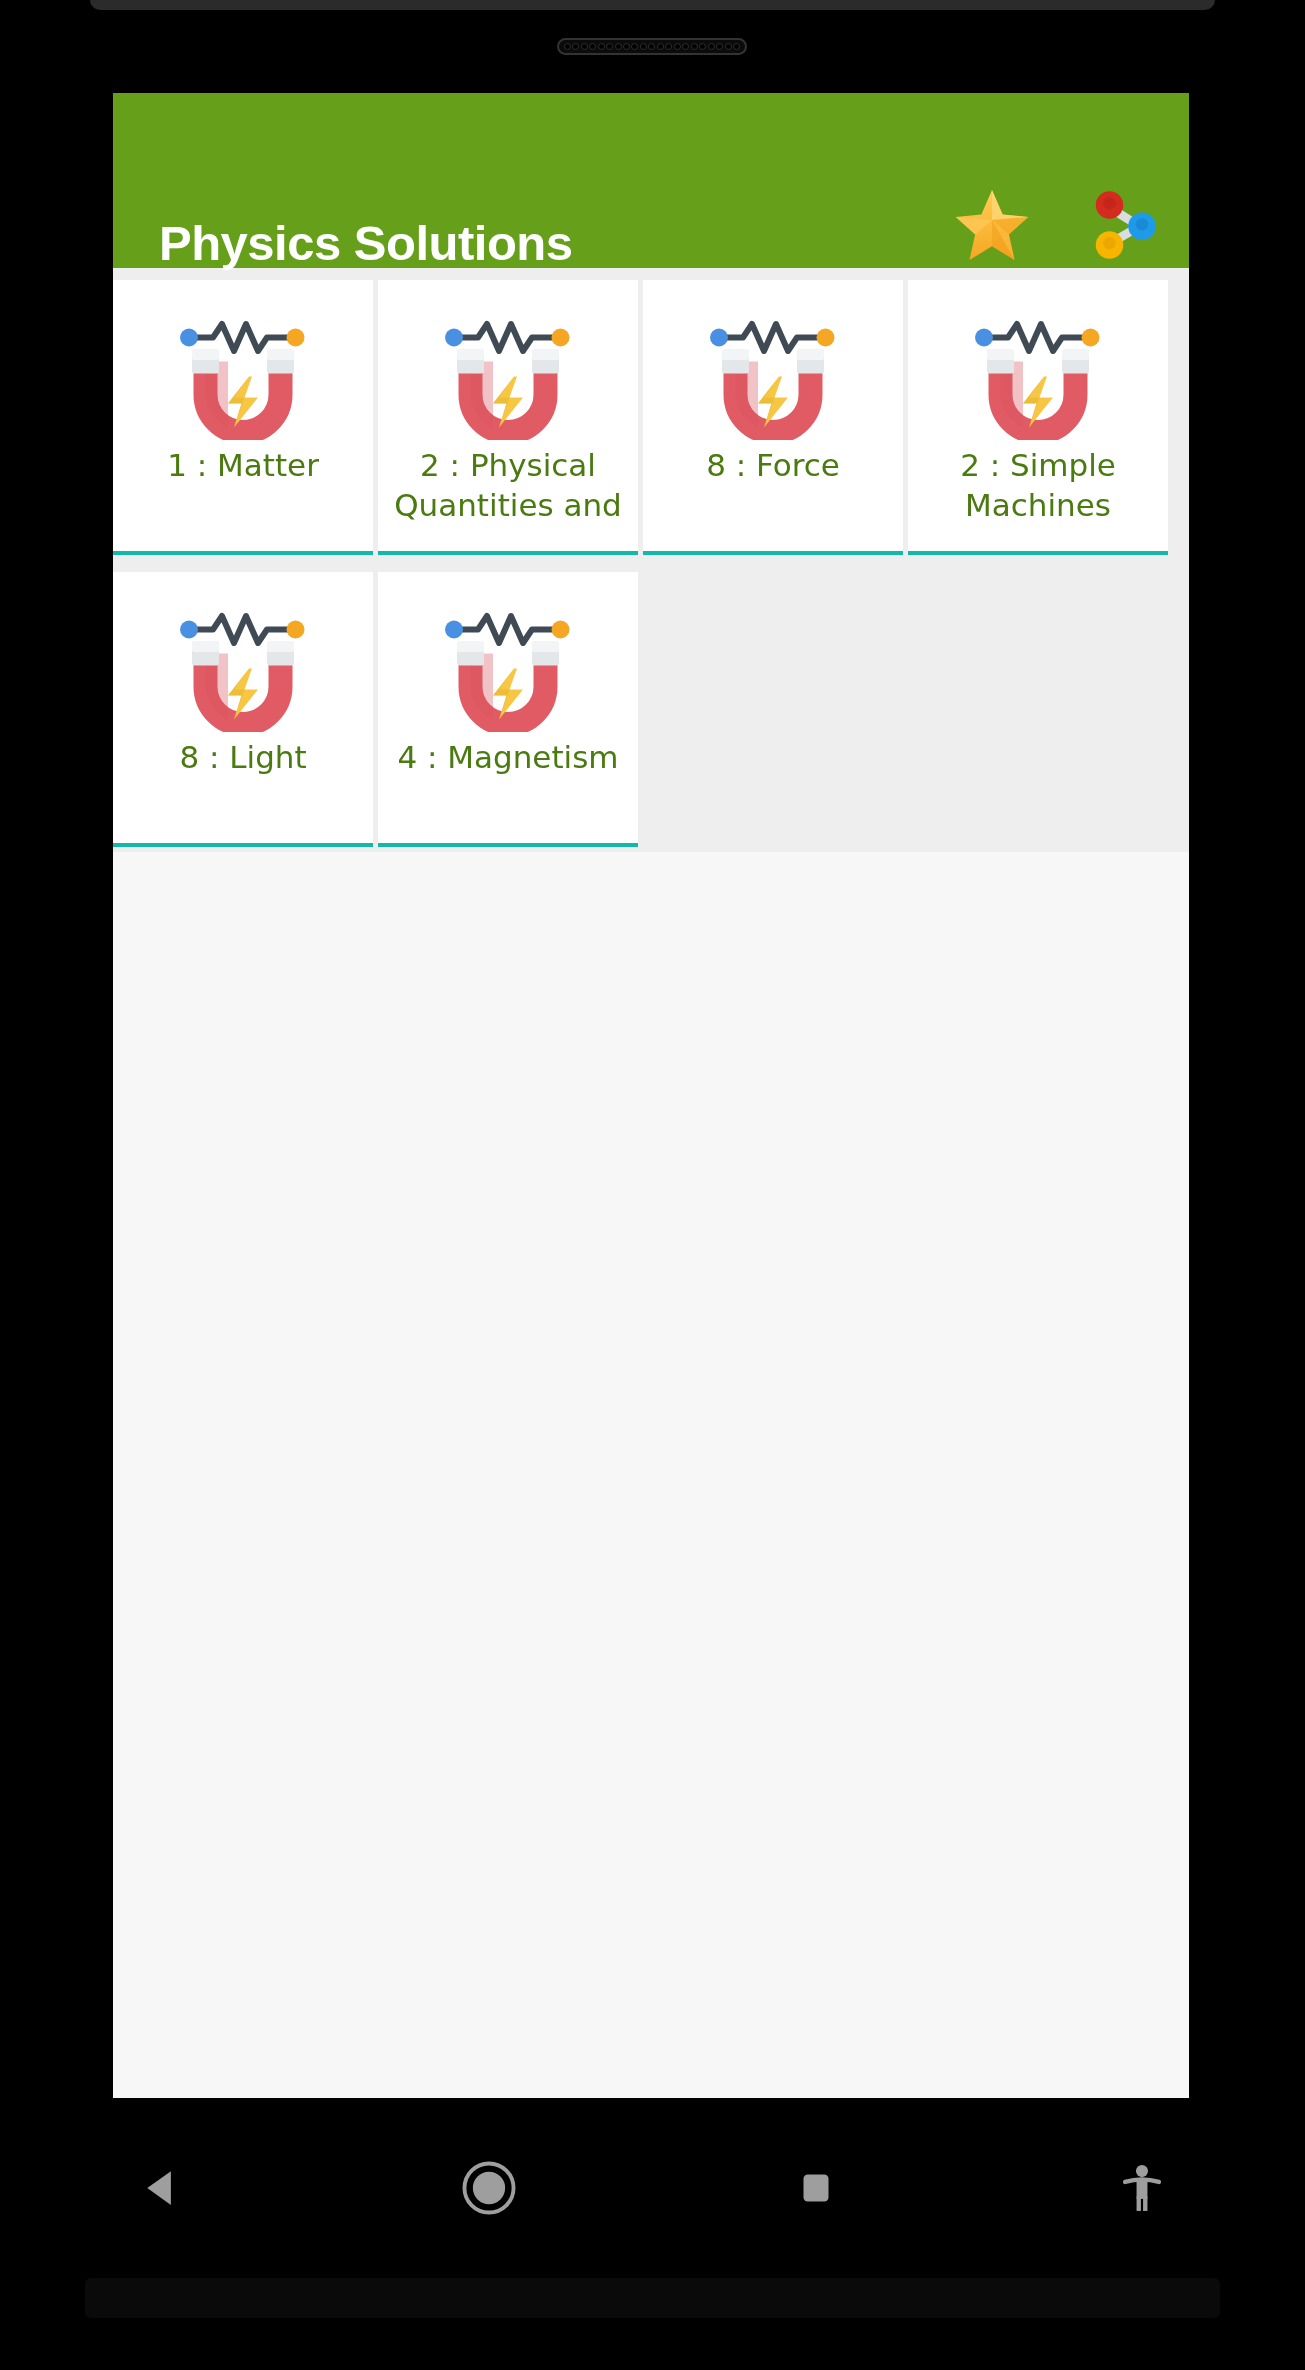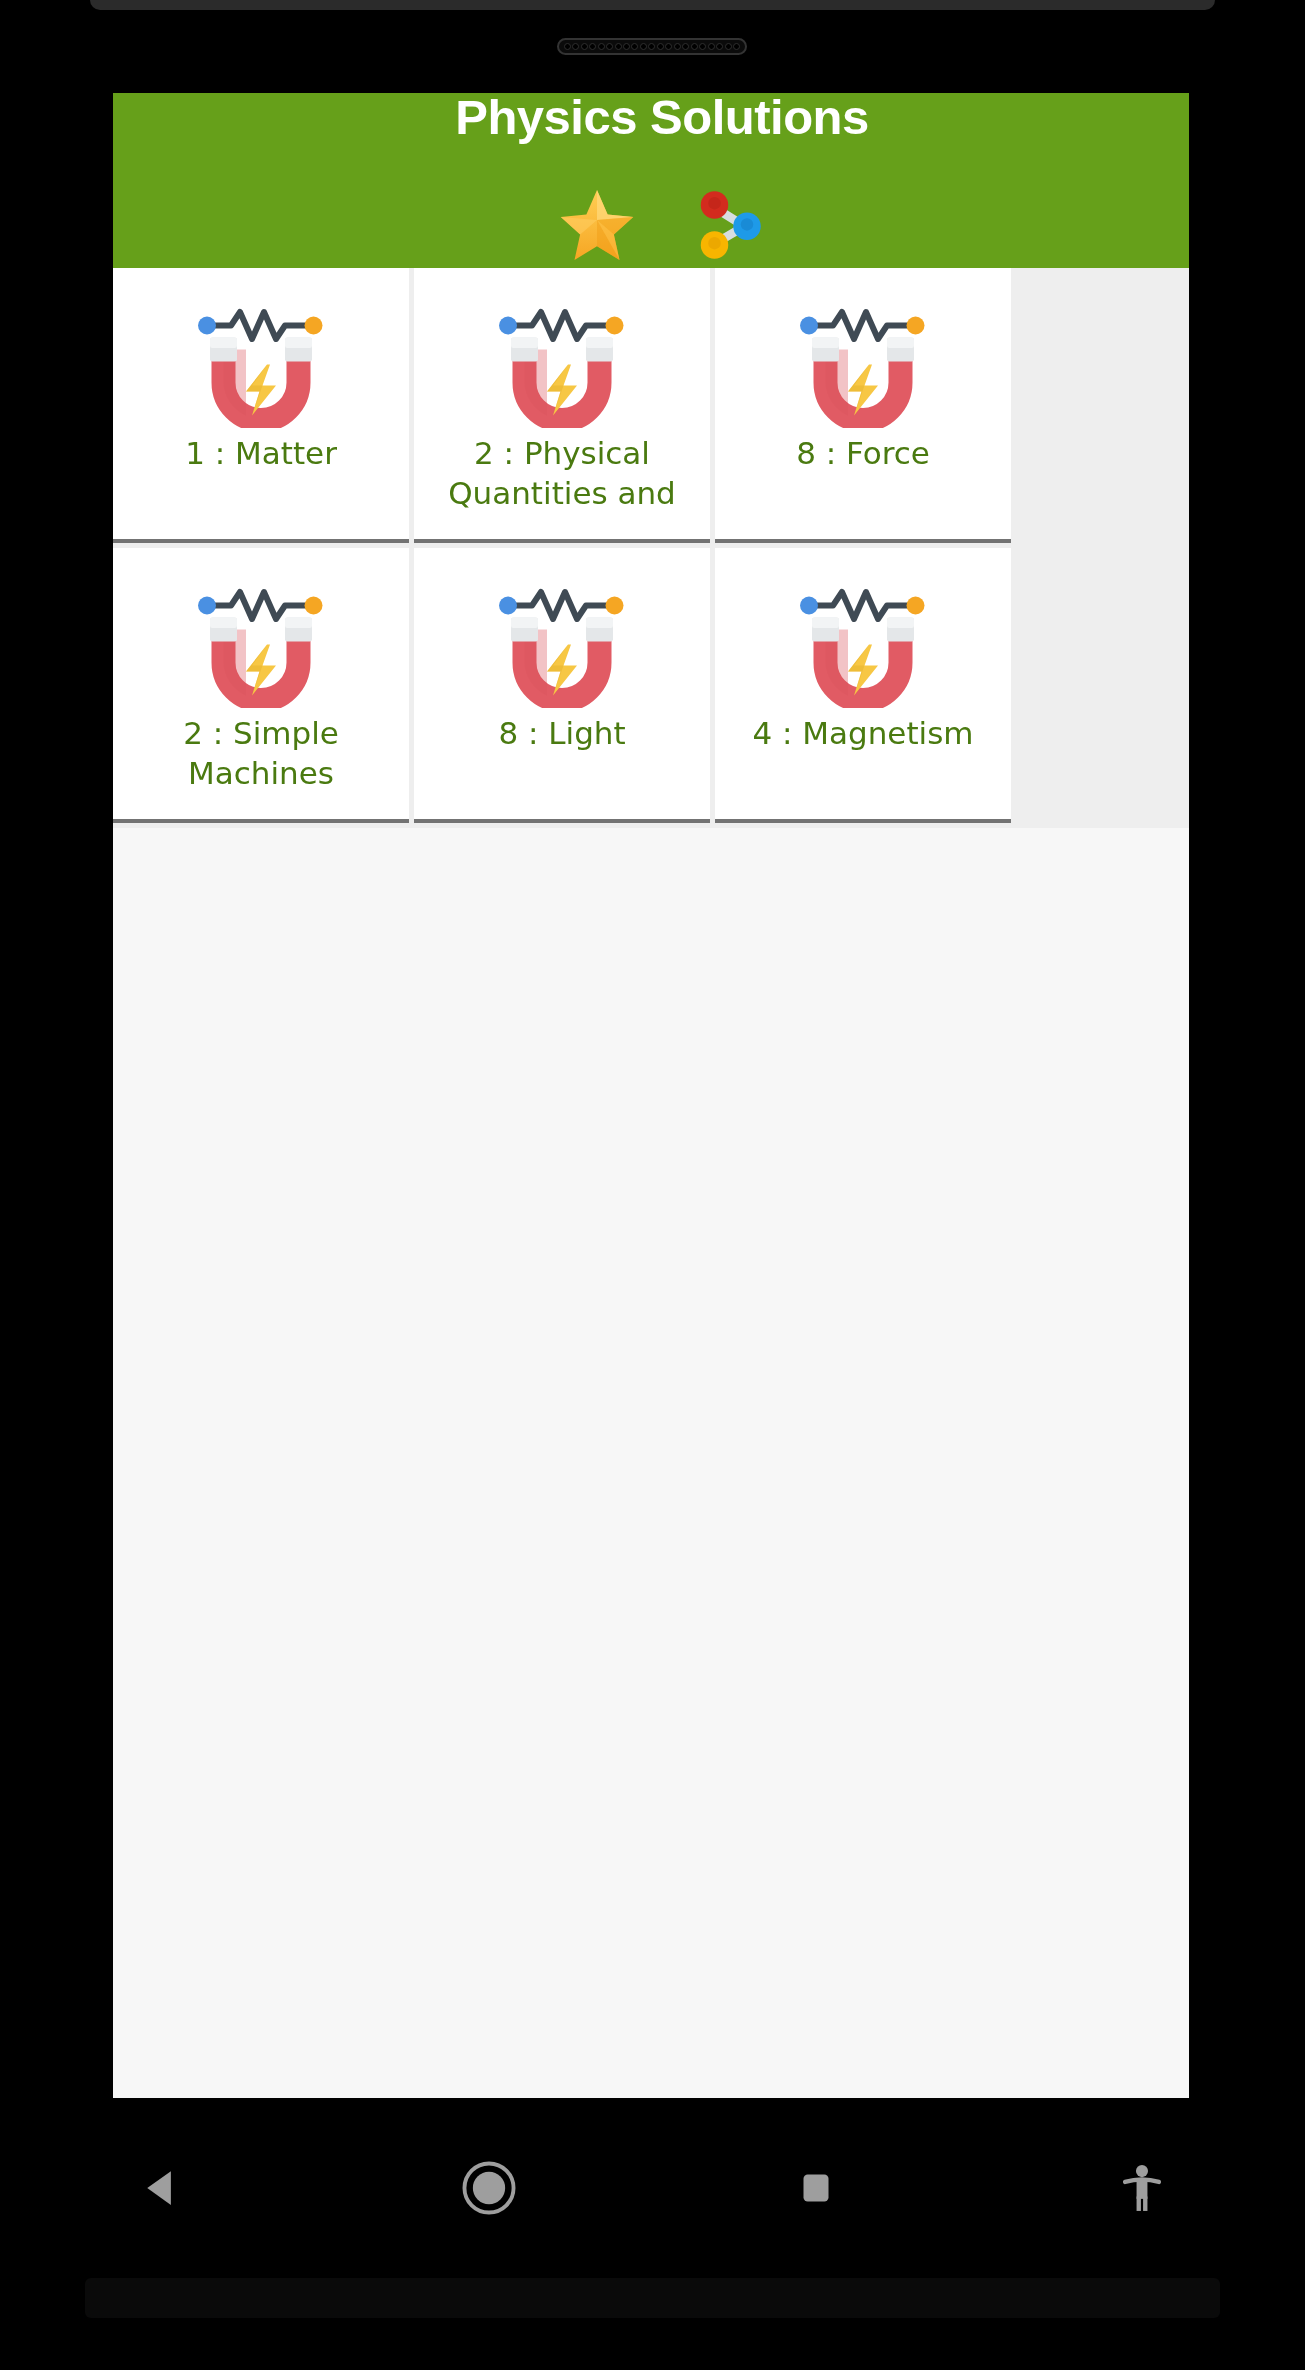--- a/index.html
+++ b/index.html
@@ -42,23 +42,22 @@
     width:1076px; height:2005px;
     background:#f7f7f7;
     overflow:hidden;
   }
 
   
   #appbar {
     position:relative;
     height:175px;
     background:#66a01a;
-    display:flex; align-items:center;
+    display:flex; align-items:flex-end;
     padding:0 24px 0 46px;
-    flex-direction:column;
   }
   #app-title {
     color:#ffffff;
     font-size:49px;
     font-weight:bold;
     letter-spacing:-0.5px;
     line-height:1;
     flex:1;
     white-space:nowrap;
   }
@@ -71,29 +70,30 @@
 
   
   #grid {
     display:flex; flex-wrap:wrap;
     background:#eeeeee;
     gap:5px 5px;
     padding:0;
     align-content:flex-start;
   }
   .card {
-    width:296px;
+    width:260px;
     height:275px;
     background:#ffffff;
-    border-bottom:4px solid #737373;
+    border-bottom:4px solid #14b8a6;
     display:flex; flex-direction:column;
     align-items:center; justify-content:flex-start;
     cursor:pointer;
     padding-top:30px;
     position:relative;
+    margin-top:12px;
   }
   .card-icon { width:150px; height:130px; flex:none; }
   .card-label {
     color:#4a7a10;
     font-size:31px;
     line-height:1.28;
     text-align:center;
     padding:6px 10px 0;
     max-width:290px;
     font-family:"DejaVu Sans", sans-serif;

